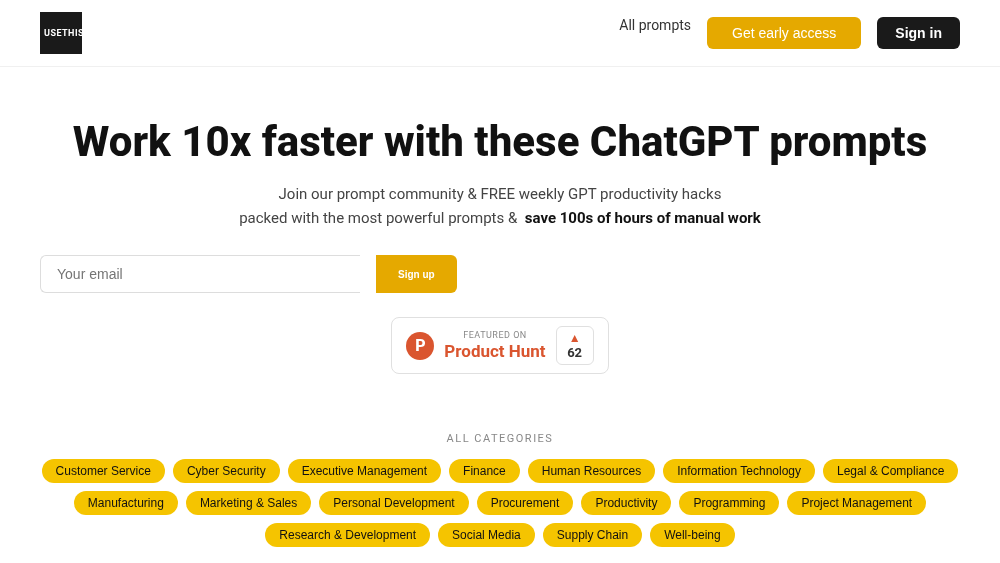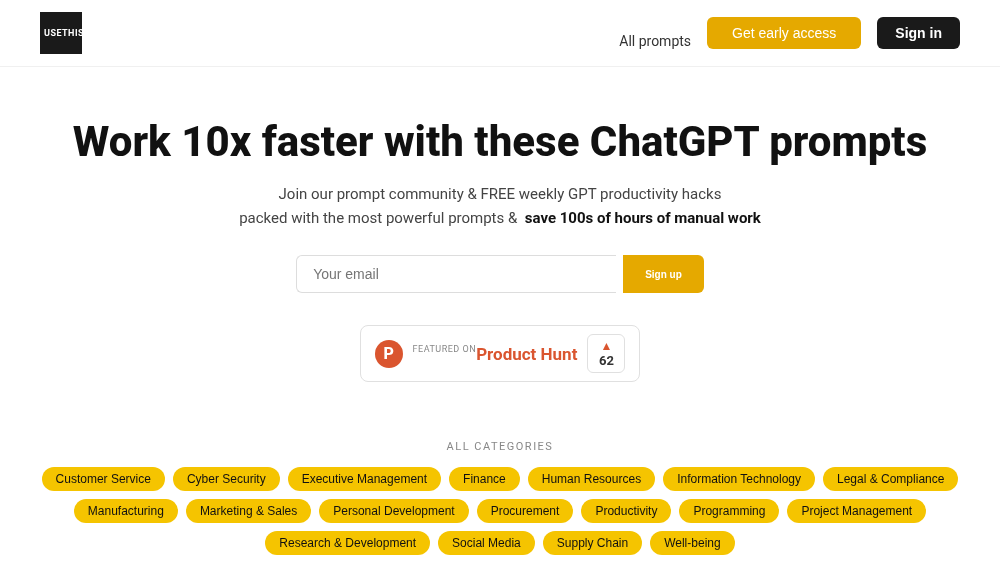--- a/index.html
+++ b/index.html
@@ -29,21 +29,21 @@
       color: #fff;
       font-size: 9px;
       font-weight: 700;
       line-height: 1.2;
       text-align: center;
       letter-spacing: 0.5px;
       padding: 4px;
     }
     .nav-right {
       display: flex;
-      align-items: flex-end;
+      align-items: flex-start;
       gap: 16px;
     }
     .nav-link {
       font-size: 14px;
       color: #333;
       text-decoration: none;
       cursor: pointer;
     }
     .btn-early {
       background: #e5a900;
@@ -89,23 +89,23 @@
       margin-bottom: 28px;
     }
     .hero-sub2 strong {
       font-weight: 700;
       color: #111;
     }
 
     
     .email-form {
       display: flex;
-      justify-content: center;
-      gap: 7px;
-      margin-bottom: 32px;
+      justify-content: flex-start;
+      gap: 16px;
+      margin-bottom: 24px;
     }
     .email-input {
       width: 320px;
       padding: 10px 16px;
       border: 1px solid #ddd;
       border-right: none;
       border-radius: 6px 0 0 6px;
       font-size: 14px;
       color: #999;
       outline: none;
@@ -143,20 +143,21 @@
       border-radius: 50%;
       display: flex;
       align-items: center;
       justify-content: center;
       color: #fff;
       font-weight: 800;
       font-size: 16px;
     }
     .ph-text-wrap {
       display: flex;
+      flex-direction: column;
       line-height: 1.2;
     }
     .ph-featured-on {
       font-size: 9px;
       text-transform: uppercase;
       color: #888;
       letter-spacing: 0.5px;
     }
     .ph-name {
       font-size: 17px;

